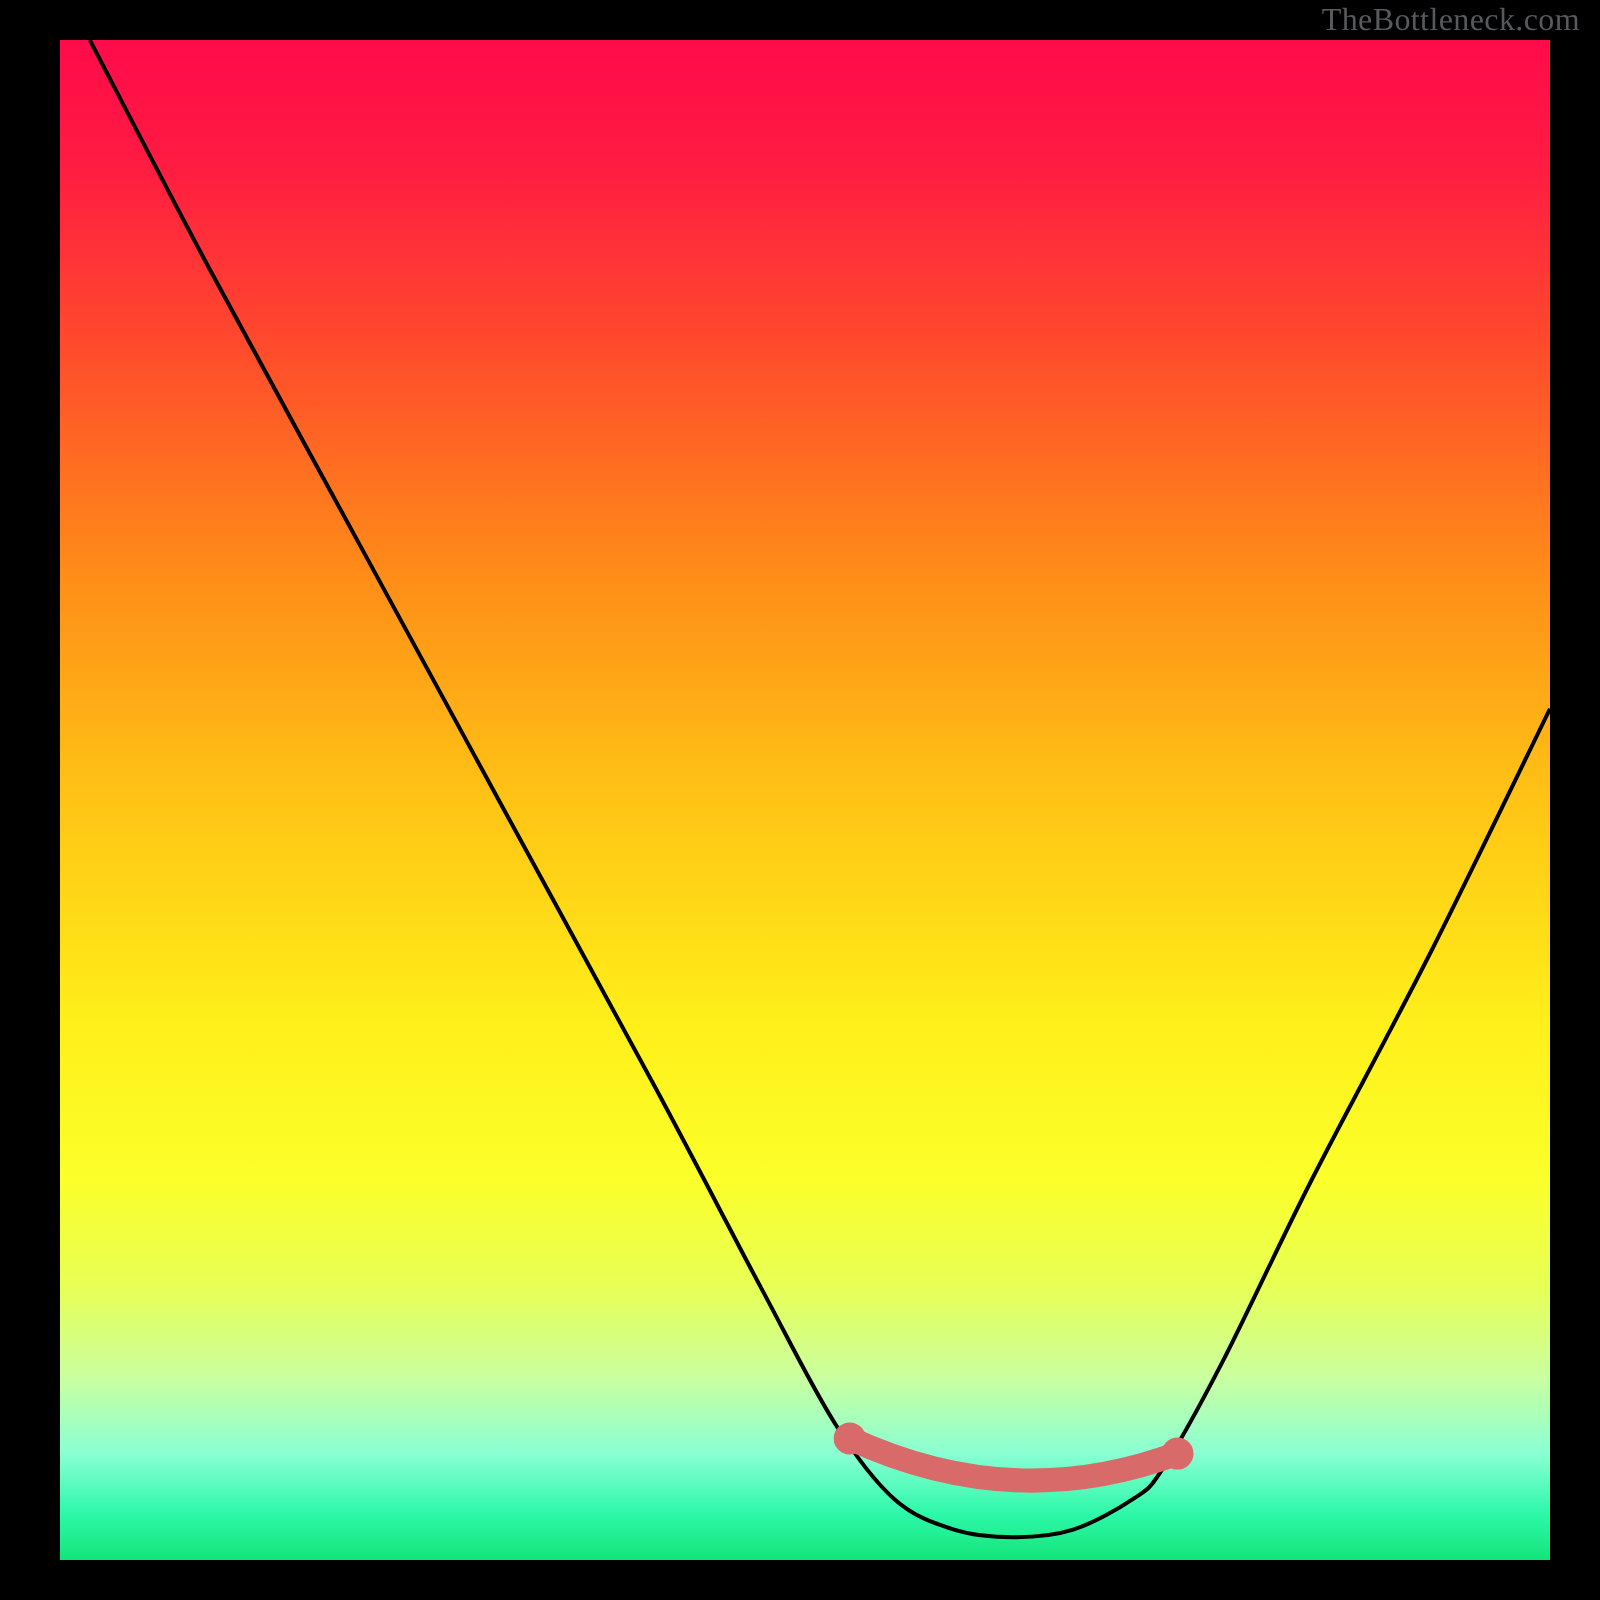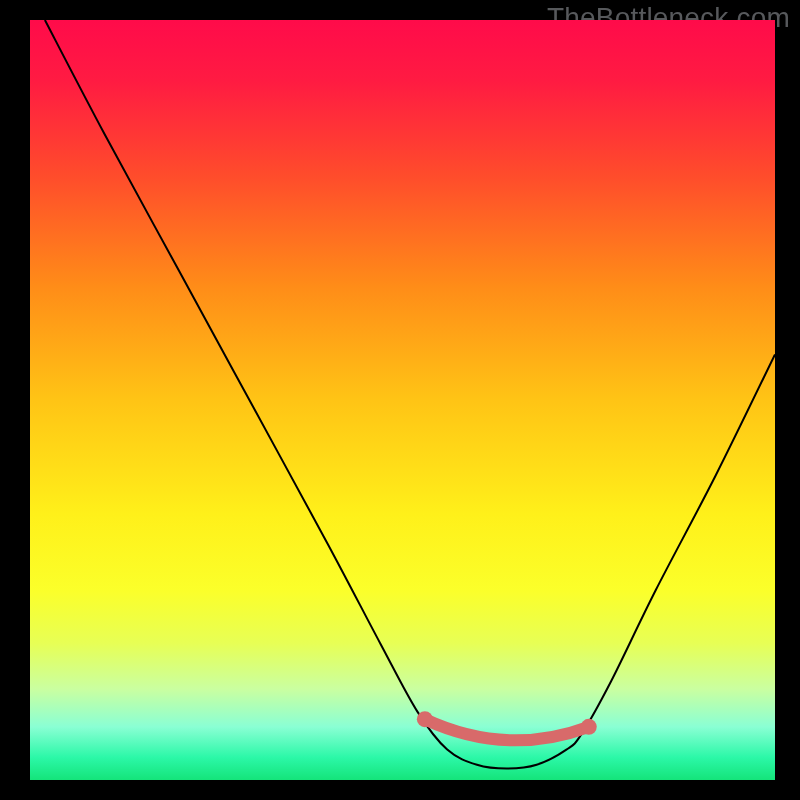--- a/index.html
+++ b/index.html
@@ -22,22 +22,22 @@
     position: absolute;
     left: 30px;
     top: 20px;
     width: 745px;
     height: 760px;
   }
   .attrib {
     position: absolute;
     top: 2px;
     right: 10px;
-    font-family: Liberation Sans, sans-serif;
-    font-size: 28px;
+    font-family: Liberation Serif, serif;
+    font-size: 16px;
     color: #57595c;
     letter-spacing: 0.2px;
   }
 </style>
 </head>
 <body>
 
 <div class="frame">
 
   <div class="attrib">TheBottleneck.com</div>

